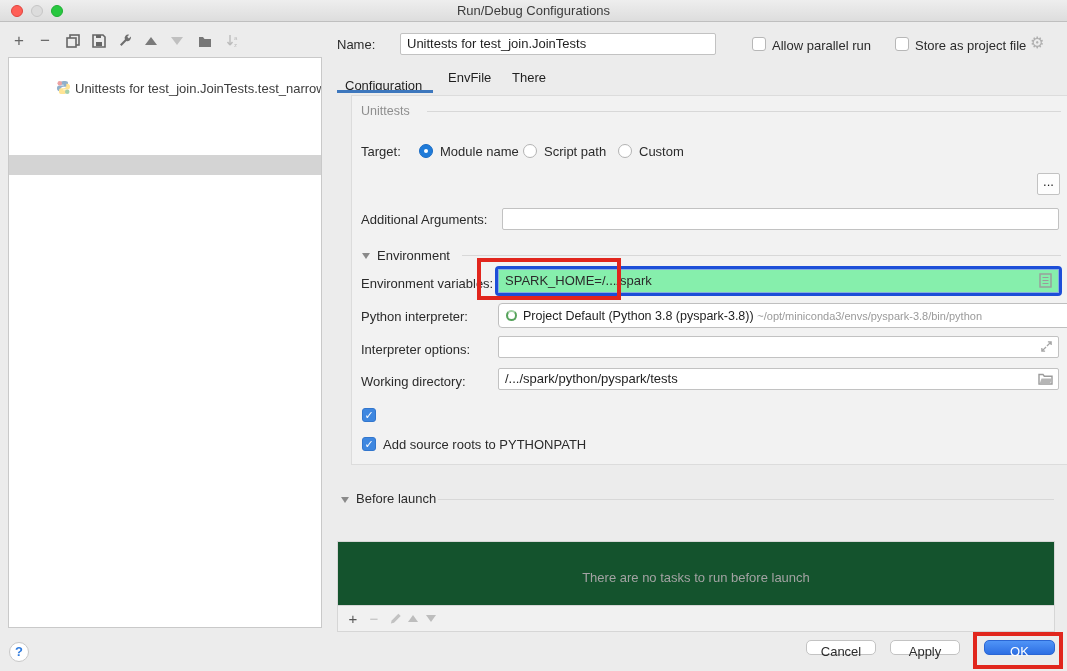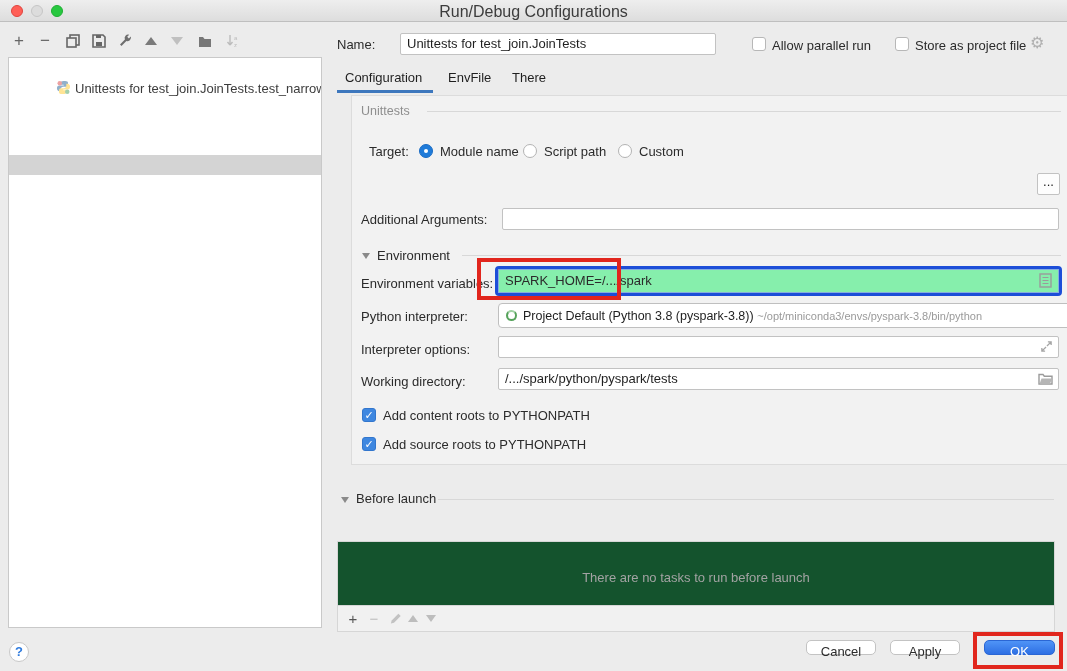--- a/index.html
+++ b/index.html
@@ -3,21 +3,21 @@
 <meta charset="utf-8">
 <style>
   * { margin:0; padding:0; box-sizing:border-box; }
   html,body { width:1067px; height:671px; }
   body { font-family:"Liberation Sans","DejaVu Sans",sans-serif; font-size:13px; color:#2b2b2b; }
   .app { position:relative; width:1067px; height:671px; background:#ececec; overflow:hidden; }
 
   
   .titlebar { position:absolute; left:0; top:0; width:1067px; height:22px;
     background:linear-gradient(#eeeeee,#dddddd); border-bottom:1px solid #bfbfbf; }
-  .titlebar .title { position:absolute; left:0; right:0; top:3px; text-align:center; font-size:16px; color:#3c3c3c; }
+  .titlebar .title { position:absolute; left:0; right:0; top:3px; text-align:center; font-size:13px; color:#3c3c3c; }
   .light { position:absolute; top:5px; width:12px; height:12px; border-radius:50%; }
   .light.red { left:11px; background:#ff5f57; border:1px solid #e0443e; }
   .light.gray { left:31px; background:#dcdcdc; border:1px solid #c6c6c6; }
   .light.green { left:51px; background:#28c840; border:1px solid #1faf33; }
 
   
   .ltb { position:absolute; top:30px; height:24px; }
   .ltb-ic { position:absolute; top:0; width:22px; height:22px; display:flex; align-items:center; justify-content:center; color:#666; font-size:17px; }
   .ltb-ic.dis { color:#bcbcbc; }
   .tri-up { width:0; height:0; border-left:6px solid transparent; border-right:6px solid transparent; border-bottom:8px solid #7a7a7a; }
@@ -172,30 +172,30 @@
 
   <div class="lab" style="left:337px; top:37px;">Name:</div>
   <div class="field" style="left:400px; top:33px; width:316px; height:22px;">Unittests for test_join.JoinTests</div>
 
   <span class="cbx" style="left:752px; top:37px;"></span>
   <div class="lab" style="left:772px; top:38px;">Allow parallel run</div>
   <span class="cbx" style="left:895px; top:37px;"></span>
   <div class="lab" style="left:915px; top:38px;">Store as project file</div>
   <div class="fld-icon" style="left:1030px; top:33px; font-size:16px; color:#b0b0b0;">⚙</div>
 
-  <div class="tab" style="left:345px;">Configuration</div>
+  <div class="tab" style="left:345px;margin-top:8px;">Configuration</div>
   <div class="tab" style="left:448px;">EnvFile</div>
   <div class="tab" style="left:512px;">There</div>
   <div class="tab-underline"></div>
 
   <div class="panel">
     <div class="group-title" style="left:9px; top:8px;">Unittests</div>
     <div class="gline" style="left:75px; right:8px; top:15px;"></div>
 
-    <div class="lab" style="left:9px; top:48px;margin-left:8px;">Target:</div>
+    <div class="lab" style="left:9px; top:48px;">Target:</div>
     <span class="radio on" style="left:67px; top:48px;"></span>
     <div class="lab" style="left:88px; top:48px;">Module name</div>
     <span class="radio" style="left:171px; top:48px;"></span>
     <div class="lab" style="left:192px; top:48px;">Script path</div>
     <span class="radio" style="left:266px; top:48px;"></span>
     <div class="lab" style="left:287px; top:48px;">Custom</div>
 
     <div class="field" style="left:685px; top:77px; width:23px; height:22px; text-align:center; padding:0; line-height:16px; background:#fdfdfd;">...</div>
 
     <div class="lab" style="left:9px; top:116px;">Additional Arguments:</div>
@@ -240,21 +240,20 @@
     <div class="lab" style="left:9px; top:278px;">Working directory:</div>
     <div class="field" style="left:146px; top:272px; width:561px; height:22px;">/.../spark/python/pyspark/tests</div>
     <span class="fld-icon" style="left:686px; top:277px;">
       <svg width="15" height="12" viewBox="0 0 15 12">
           <path d="M1 1.5h4l1.3 1.7H14V11H1z" fill="none" stroke="#9b9b9b" stroke-width="1.4"></path>
           <path d="M3.5 5.5H14L12 11H1.5z" fill="#b5b5b5" stroke="none"></path>
         </svg>
     </span>
 
     <span class="cbx on" style="left:10px; top:312px;">✓</span>
-    <div class="lab" style="left:31px; top:312px;">Add content roots to PYTHONPATH</div>
     <span class="cbx on" style="left:10px; top:341px;">✓</span>
     <div class="lab" style="left:31px; top:341px;">Add source roots to PYTHONPATH</div>
   </div>
 
   <span class="sec-tri" style="left:341px; top:497px;"></span>
   <div class="lab" style="left:356px; top:491px;">Before launch</div>
   <div class="gline" style="left:438px; width:616px; top:499px; position:absolute;"></div>
 
   <div class="bl-box">
     <div class="bl-empty">There are no tasks to run before launch</div>

